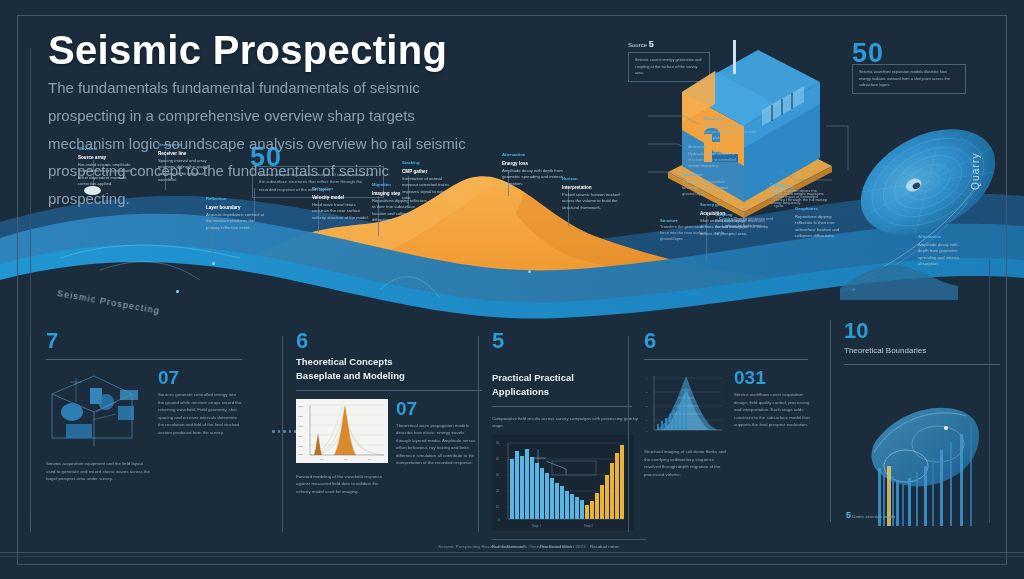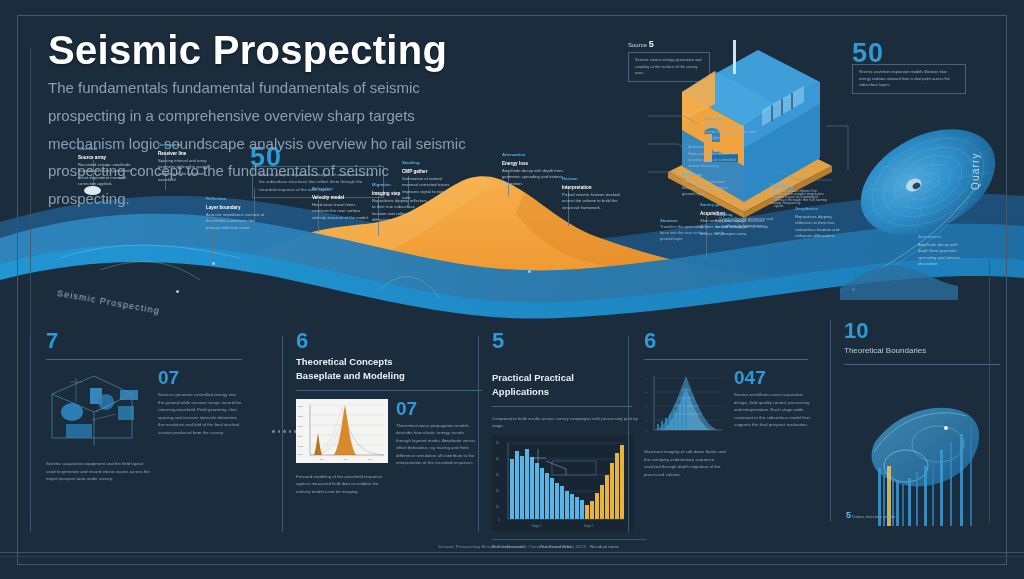--- a/index.html
+++ b/index.html
@@ -517,21 +517,21 @@
                 <rect x="33" y="36" width="2" height="26"></rect>
               <rect x="37" y="28" width="2" height="34"></rect>
                 <rect x="41" y="20" width="2" height="42"></rect>
             </g>
             <line x1="10" y1="62" x2="78" y2="62" stroke="#6d8ca3" stroke-width="0.5"></line>
             <line x1="10" y1="8" x2="10" y2="62" stroke="#6d8ca3" stroke-width="0.5"></line>
           </svg>
           <div class="ptxt" style="margin-top:6px;">Structural imaging of salt dome flanks and the overlying sedimentary sequence resolved through depth migration of the processed volume.</div>
         </div>
         <div style="width:78px;">
-          <div class="pnum2">047</div>
+          <div class="pnum2">031</div>
           <div class="ptxt">Service workflows cover acquisition design, field quality control, processing and interpretation. Each stage adds constraint to the subsurface model that supports the final prospect evaluation.</div>
         </div>
       </div>
     </div>
 
     <div class="panel" style="left:800px;width:186px;padding-left:14px;top:-10px;">
       <div class="pbar" style="top:0;"></div>
       <div class="pnum">10</div>
       <div class="ptitle" style="font-weight:normal;font-size:8px;color:#b9cdda;">Theoretical Boundaries</div>
       <div class="prule" style="width:156px;"></div>

